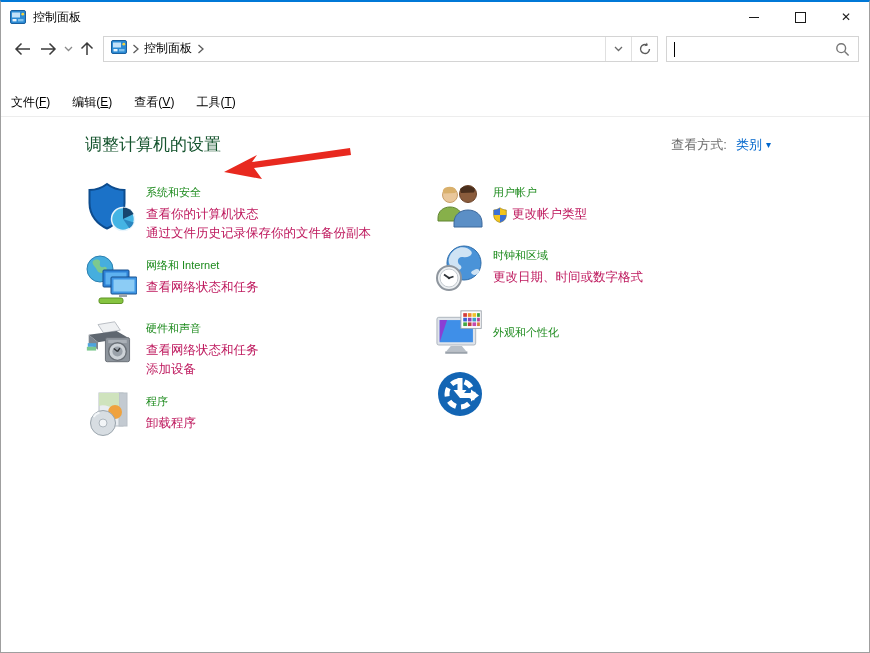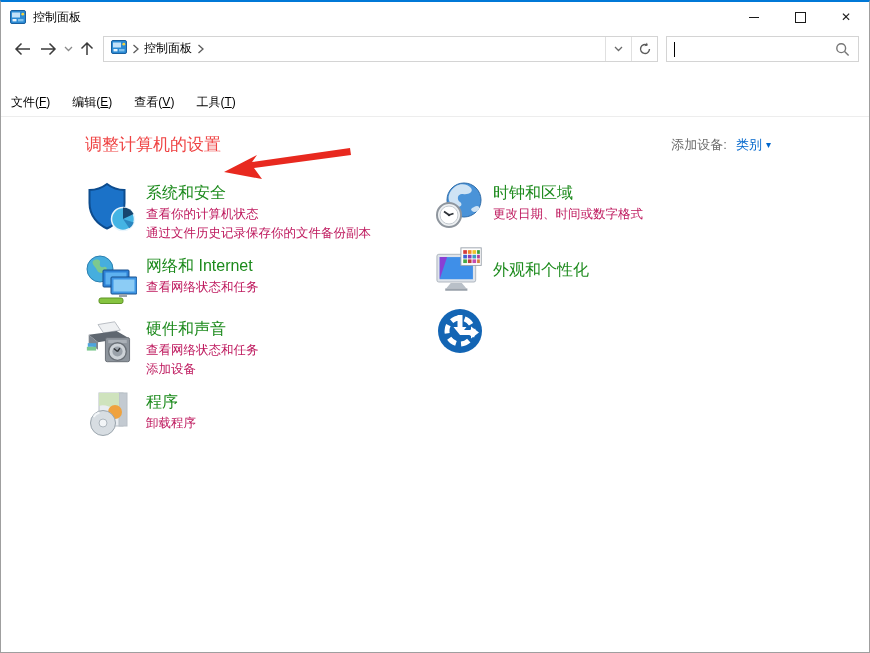--- a/index.html
+++ b/index.html
@@ -32,34 +32,34 @@
   .magnifier{position:absolute;right:8px;top:5px;}
 
   
   .menubar{height:27px;display:flex;align-items:center;gap:22px;padding-left:10px;font-size:12px;border-bottom:1px solid #ededed;margin-top:24px;}
   .menu-item{cursor:pointer;}
   .menu-accel{text-decoration:underline;}
 
   
   .content{padding-top:16px;position:relative;}
   .content-header{display:flex;align-items:center;justify-content:space-between;margin:0 98px 0 84px;}
-  .page-title{font-size:17px;font-weight:400;color:#ef4444;margin:0;}
+  .page-title{font-size:17px;font-weight:400;color:#14532d;margin:0;}
   .view-by{display:flex;align-items:center;gap:9px;font-size:13px;color:#6d6d6d;}
   .view-value{color:#0066cc;cursor:pointer;display:flex;align-items:center;gap:4px;}
   .view-arrow{font-size:10px;color:#0066cc;}
 
   .columns{display:flex;margin-top:25px;padding-left:84px;}
   .col-left{width:351px;flex:none;}
   .col-right{flex:1;}
   .cat{display:flex;gap:9px;margin-bottom:11px;}
   .cat-icon{width:52px;height:52px;flex:none;display:flex;justify-content:center;cursor:pointer;}
   .col-right .cat-icon{width:48px;}
   .cat-text{padding-top:1px;min-width:0;}
   .cat.center .cat-text{align-self:center;padding-top:0;}
-  .cat-title{display:block;font-size:16px;line-height:21px;color:#1c8a1c;text-decoration:none;margin-bottom:2px;cursor:pointer;}
+  .cat-title{display:block;font-size:11px;line-height:21px;color:#1c8a1c;text-decoration:none;margin-bottom:2px;cursor:pointer;}
   .cat-link{display:flex;align-items:center;gap:5px;font-size:12.5px;line-height:19px;color:#be185d;text-decoration:none;cursor:pointer;}
   .shield-inline{display:inline-flex;flex:none;}
 
   .annotation-arrow{position:absolute;left:222px;top:145px;pointer-events:none;}
 </style>
 </head>
 <body>
 
 <div class="window">
 
@@ -155,21 +155,21 @@
     <span class="menu-item"><span>文件(</span><span class="menu-accel">F</span><span>)</span></span>
     <span class="menu-item"><span>编辑(</span><span class="menu-accel">E</span><span>)</span></span>
     <span class="menu-item"><span>查看(</span><span class="menu-accel">V</span><span>)</span></span>
     <span class="menu-item"><span>工具(</span><span class="menu-accel">T</span><span>)</span></span>
   </div>
 
   <div class="content">
     <div class="content-header">
       <h1 class="page-title">调整计算机的设置</h1>
       <div class="view-by">
-        <span>添加设备:</span>
+        <span>查看方式:</span>
         <span class="view-value">
             <span>类别</span>
             <span class="view-arrow">▾</span>
           </span>
       </div>
     </div>
 
     <div class="columns">
 
       <div class="col-left">
@@ -257,20 +257,44 @@
             <a class="cat-title">程序</a>
             <a class="cat-link">
                 <span>卸载程序</span>
               </a>
           </div>
         </div>
       </div>
 
       <div class="col-right">
 
+        <div class="cat">
+          <span class="cat-icon">
+            <svg width="48" height="48" viewBox="0 0 48 48">
+                <circle cx="14" cy="14" r="7.5" fill="#e9c79b" stroke="#c9a06a"></circle>
+                <path d="M7 9c2-4 11-4.5 13 0 .8 2-1 3-1 3l-11 .5s-1.8-1.5-1-3.5z" fill="#d9b06c"></path>
+                <path d="M2 37c0-7 5.5-11 12-11s12 4 12 11v3H2z" fill="#87b04a" stroke="#5f8430"></path>
+                <circle cx="32" cy="13" r="8.5" fill="#8a5c3c" stroke="#6b432a"></circle>
+                <path d="M24 8c3-4.5 13-4 15 1l-1 2.5-13 .5z" fill="#4a2f1d"></path>
+                <path d="M18 42c0-8 6-13 14-13s14 5 14 13v4H18z" fill="#5b8fc6" stroke="#3c689c"></path>
+              </svg>
+          </span>
+          <div class="cat-text">
+            <a class="cat-title">用户帐户</a>
+            <a class="cat-link">
+              <span class="shield-inline">
+                <svg width="14" height="16" viewBox="0 0 14 16">
+                    <path d="M7 .8C5 2.2 2.5 3 .7 3v5c0 4.5 3.3 6.8 6.3 7.4 3-.6 6.3-2.9 6.3-7.4V3C11.5 3 9 2.2 7 .8z" fill="#f3c41d" stroke="#8a7410" stroke-width=".6"></path>
+                    <path d="M7 .8C5 2.2 2.5 3 .7 3v5h6.3zM7 8v7.4c3-.6 6.3-2.9 6.3-7.4z" fill="#3b6fd4"></path>
+                  </svg>
+              </span>
+              <span>更改帐户类型</span>
+            </a>
+          </div>
+        </div>
 
         <div class="cat">
           <span class="cat-icon">
             <svg width="48" height="48" viewBox="0 0 48 48">
                 <circle cx="28" cy="19" r="17" fill="#4a93d8" stroke="#2f6ca8"></circle>
                 <path d="M20 5c5-3 12-2 15 2s-3 7-8 6-7 5-3 8-1 7-6 4-6-7-5-11 4-7 7-9z" fill="#cfe3f4"></path>
                 <path d="M38 26c3-2 6-1 5 2s-5 4-7 2 0-3 2-4z" fill="#cfe3f4"></path>
                 <circle cx="13" cy="34" r="12" fill="#eef1f3" stroke="#8f969e" stroke-width="2"></circle>
                 <circle cx="13" cy="34" r="9" fill="#fff" stroke="#c4cad0"></circle>
                 <path d="M13 34l-5-3.5M13 34l4.5-1.5" stroke="#2f3338" stroke-width="1.8"></path>

